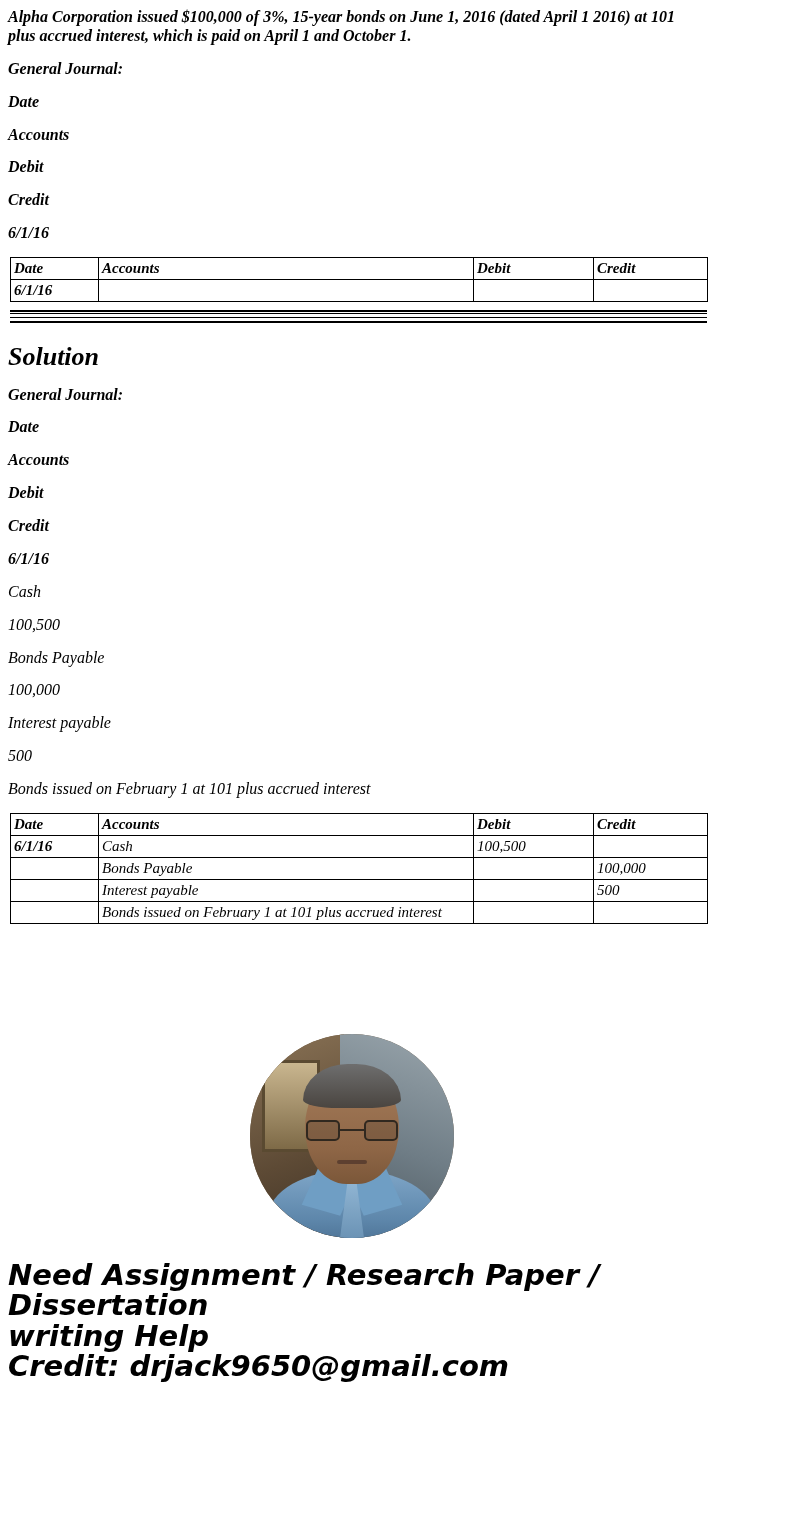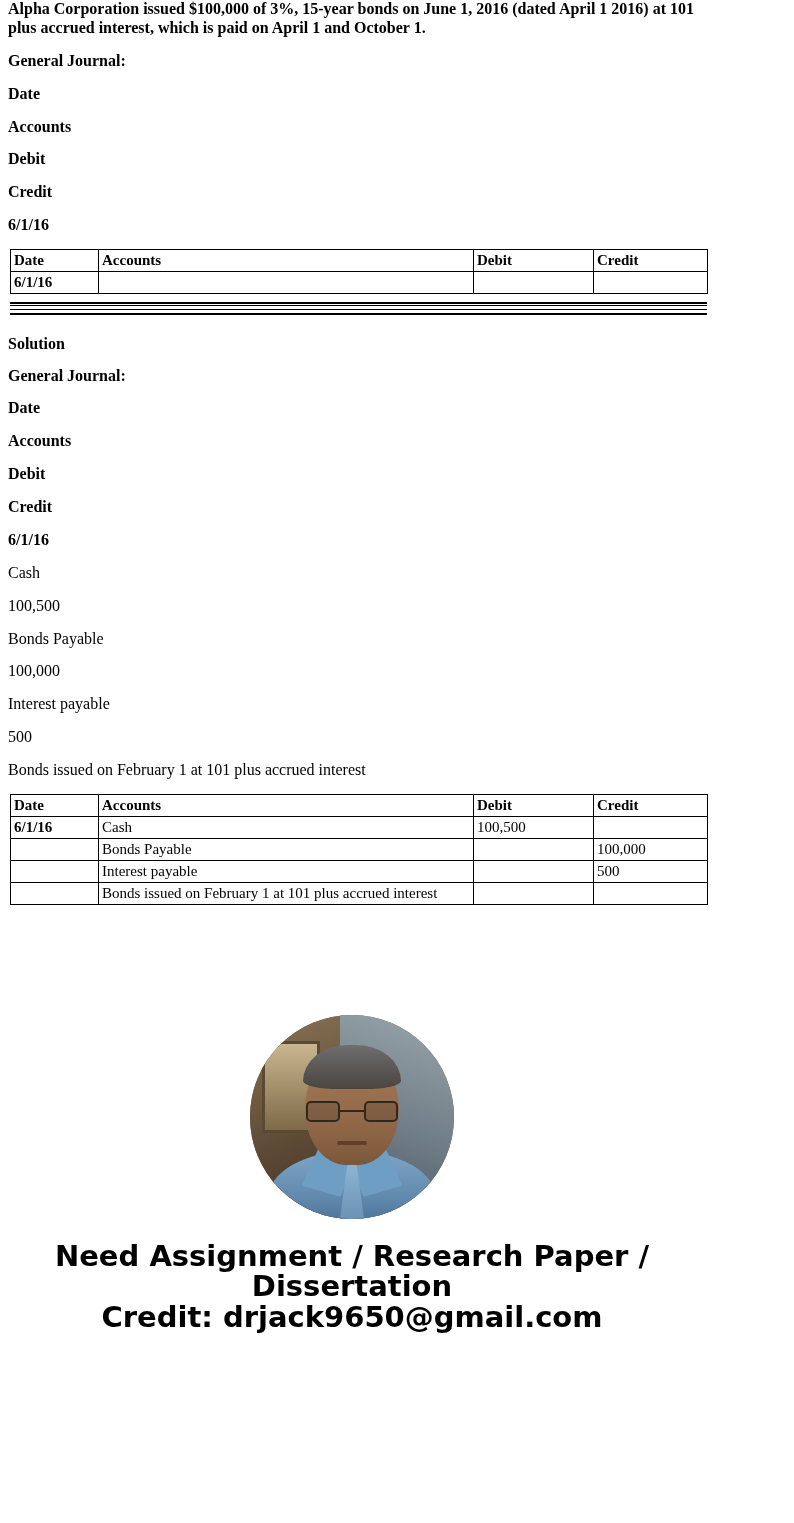--- a/index.html
+++ b/index.html
@@ -10,31 +10,32 @@
   body {
     width: 794px;
     min-height: 1523px;
     font-family: "Liberation Serif", "DejaVu Serif", serif;
     font-size: 16px;
     color: #000000;
   }
   .page {
     width: 704px;
     box-sizing: border-box;
-    padding: 0 8px 0 8px;
+    padding: 8px 8px 0 8px;
+    font-style: italic;
   }
   p.para {
     margin: 0 0 14px 0;
     line-height: 1.18;
   }
   p.bold {
     font-weight: bold;
   }
   h2.solution {
-    font-size: 16px;
+    font-size: 26px;
     font-weight: bold;
     margin: 20px 0 14px 0;
     line-height: 1.1;
   }
   table.journal {
     border-collapse: collapse;
     margin: 8px 0 8px 2px;
     width: 697px;
     table-layout: fixed;
   }
@@ -69,21 +70,21 @@
   }
   .thickline-inner {
     height: 3px;
     margin-top: 1px;
     border-top: 1px solid #000000;
     border-bottom: 1px solid #000000;
   }
 
   .promo {
     margin-top: 110px;
-    text-align: center;
+    text-align: left;
   }
   .avatar {
     width: 204px;
     height: 204px;
     margin: 0 auto;
     border-radius: 50%;
     overflow: hidden;
     position: relative;
     background: #6f5a42;
   }
@@ -327,17 +328,18 @@
       <div class="glasses">
         <div class="lens l"></div>
         <div class="bridge"></div>
         <div class="lens r"></div>
       </div>
       <div class="mouth"></div>
     </div>
 
     <div class="promo-text">
       <span>Need Assignment / Research Paper / Dissertation</span>
+      <span class="line2">writing Help</span>
       <span class="line2">Credit: drjack9650@gmail.com</span>
     </div>
   </div>
 
 </div>
 
 </body></html>

